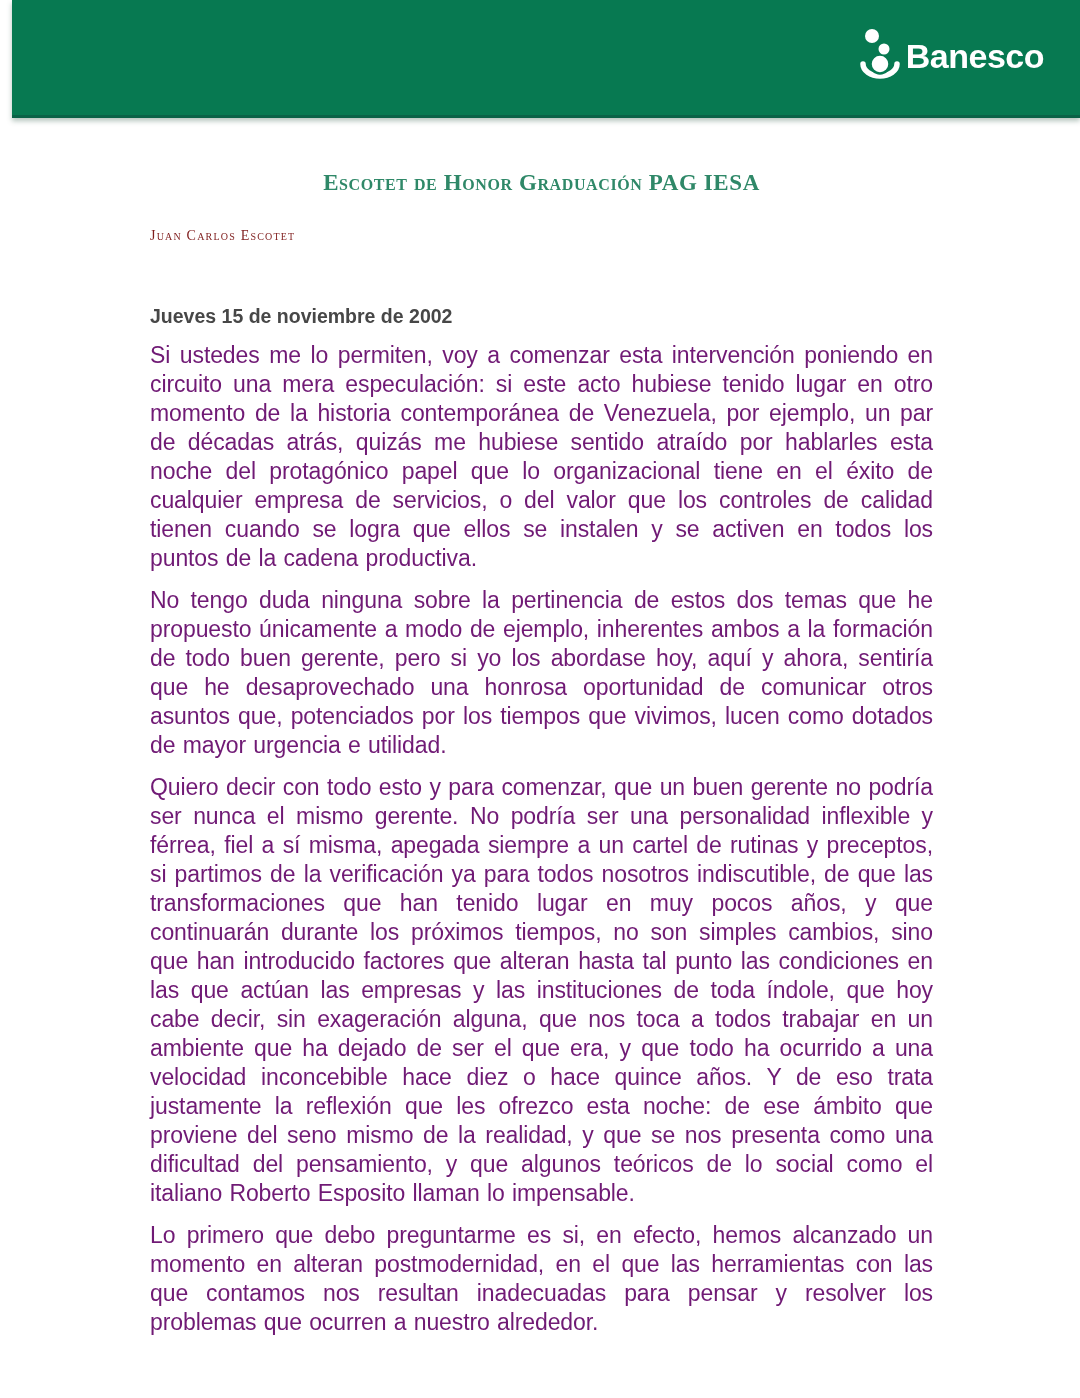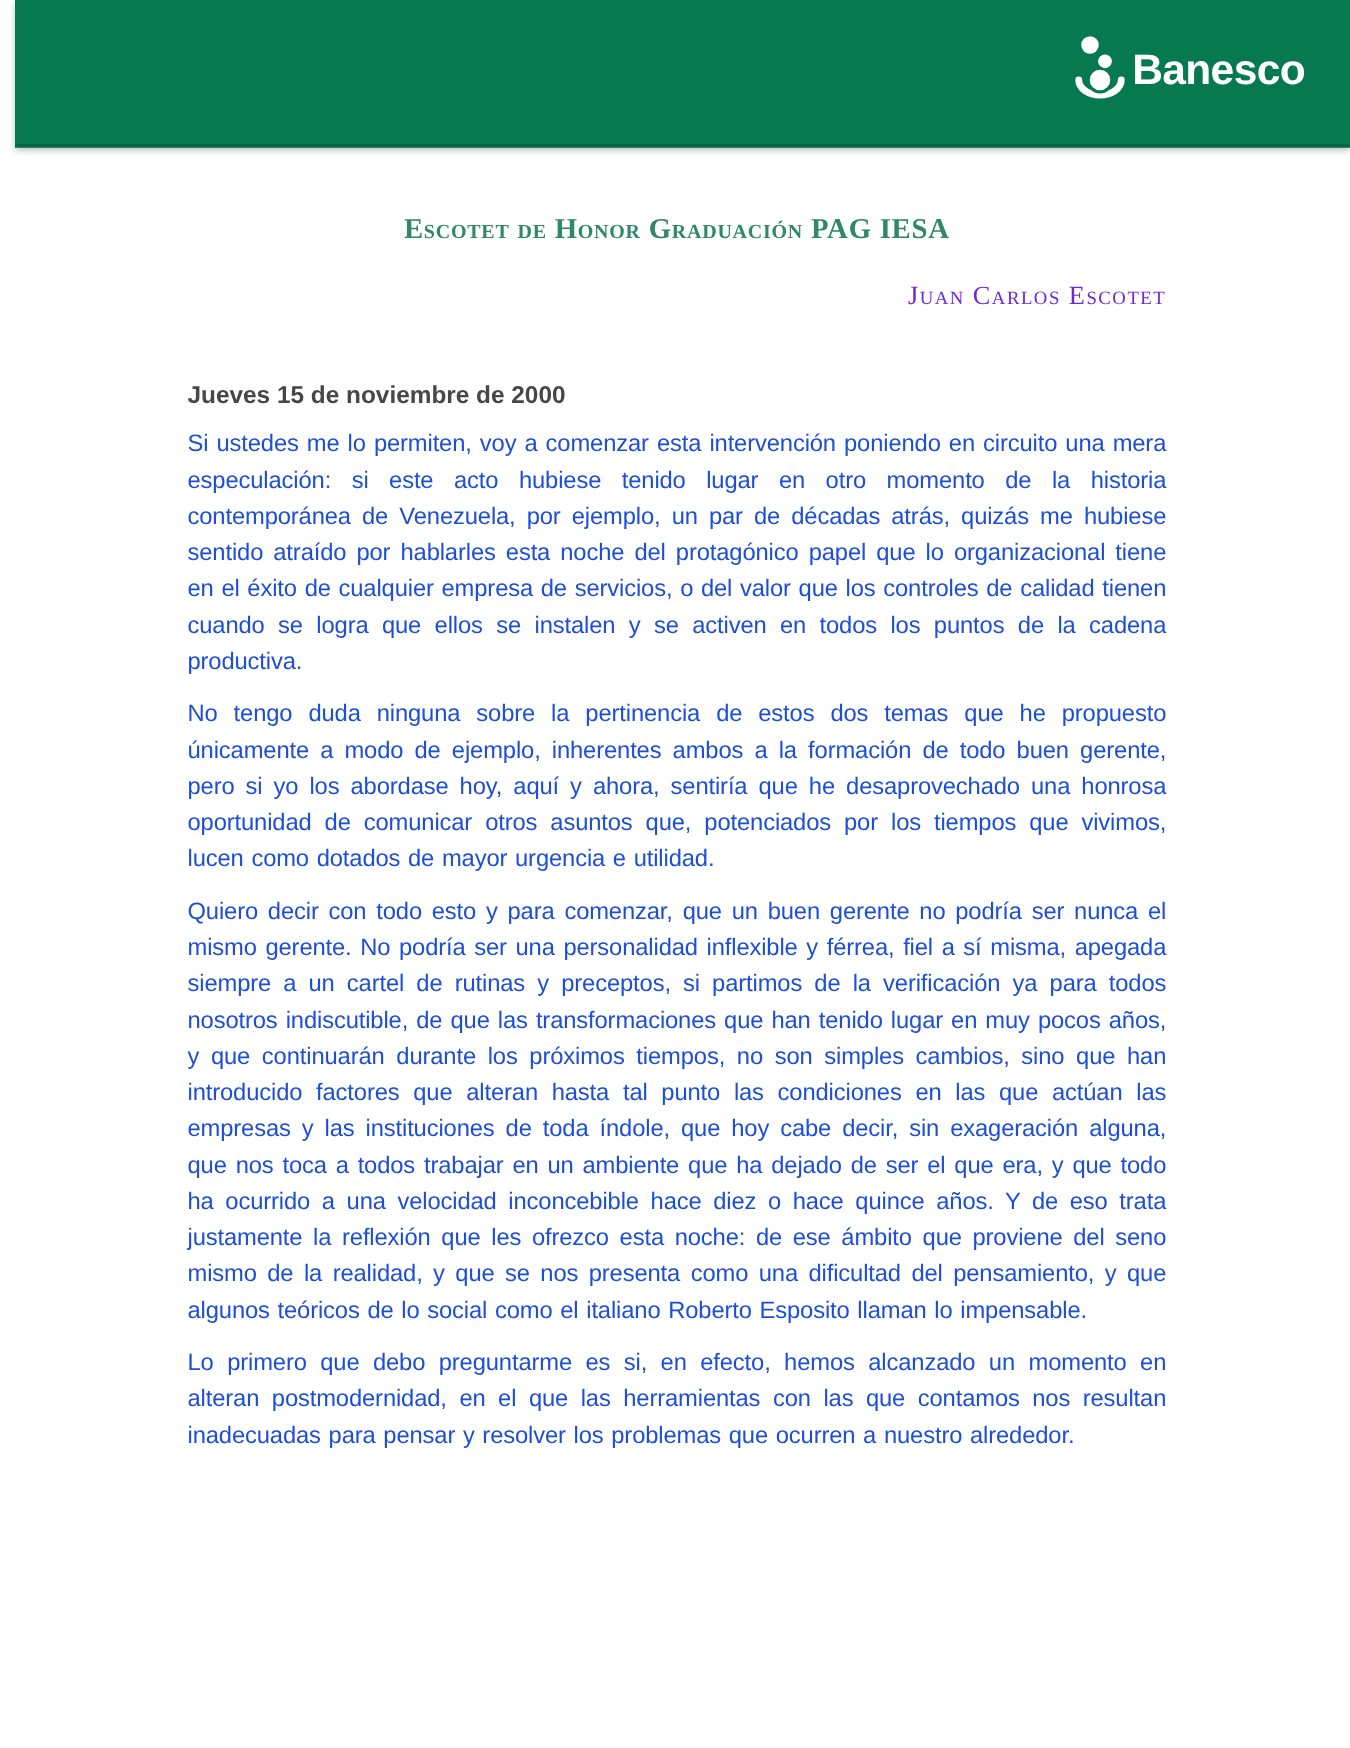--- a/index.html
+++ b/index.html
@@ -56,44 +56,44 @@
     font-family: "Liberation Serif", serif;
     font-variant: small-caps;
     font-weight: bold;
     font-size: 23px;
     line-height: 26px;
     letter-spacing: 0.6px;
     color: #2f8868;
   }
   .doc-author {
     margin: 30px 0 0 0;
-    text-align: right;
+    text-align: left;
     font-family: "Liberation Serif", serif;
     font-variant: small-caps;
     font-weight: normal;
-    font-size: 21px;
+    font-size: 14px;
     line-height: 20px;
     letter-spacing: 1.2px;
-    color: #6d28d9;
+    color: #7f1d1d;
   }
   .doc-date {
     margin: 58px 0 0 0;
     font-weight: bold;
     font-size: 19.5px;
     line-height: 24px;
     color: #474747;
   }
   .body-text { margin-top: 6px; }
   .body-text p.body-para {
     margin: 13px 0 0 0;
-    font-size: 19px;
+    font-size: 23px;
     line-height: 29px;
     letter-spacing: -0.1px;
     word-spacing: 1px;
-    color: #1d4ed8;
+    color: #701a75;
     text-align: justify;
   }
 </style>
 </head>
 <body>
 
 <div class="page">
 
   <div class="band">
     <div class="logo">
@@ -107,21 +107,21 @@
 
         <circle cx="25" cy="22" r="5.5" fill="#ffffff"></circle>
       </svg>
       <span class="logo-text">Banesco</span>
     </div>
   </div>
 
   <div class="content">
     <h1 class="doc-title">Escotet de Honor Graduación PAG IESA</h1>
     <h2 class="doc-author">Juan Carlos Escotet</h2>
-    <div class="doc-date">Jueves 15 de noviembre de 2000</div>
+    <div class="doc-date">Jueves 15 de noviembre de 2002</div>
     <div class="body-text">
         <p class="body-para">Si ustedes me lo permiten, voy a comenzar esta intervención poniendo en circuito una mera especulación: si este acto hubiese tenido lugar en otro momento de la historia contemporánea de Venezuela, por ejemplo, un par de décadas atrás, quizás me hubiese sentido atraído por hablarles esta noche del protagónico papel que lo organizacional tiene en el éxito de cualquier empresa de servicios, o del valor que los controles de calidad tienen cuando se logra que ellos se instalen y se activen en todos los puntos de la cadena productiva.</p>
         <p class="body-para">No tengo duda ninguna sobre la pertinencia de estos dos temas que he propuesto únicamente a modo de ejemplo, inherentes ambos a la formación de todo buen gerente, pero si yo los abordase hoy, aquí y ahora, sentiría que he desaprovechado una honrosa oportunidad de comunicar otros asuntos que, potenciados por los tiempos que vivimos, lucen como dotados de mayor urgencia e utilidad.</p>
         <p class="body-para">Quiero decir con todo esto y para comenzar, que un buen gerente no podría ser nunca el mismo gerente. No podría ser una personalidad inflexible y férrea, fiel a sí misma, apegada siempre a un cartel de rutinas y preceptos, si partimos de la verificación ya para todos nosotros indiscutible, de que las transformaciones que han tenido lugar en muy pocos años, y que continuarán durante los próximos tiempos, no son simples cambios, sino que han introducido factores que alteran hasta tal punto las condiciones en las que actúan las empresas y las instituciones de toda índole, que hoy cabe decir, sin exageración alguna, que nos toca a todos trabajar en un ambiente que ha dejado de ser el que era, y que todo ha ocurrido a una velocidad inconcebible hace diez o hace quince años. Y de eso trata justamente la reflexión que les ofrezco esta noche: de ese ámbito que proviene del seno mismo de la realidad, y que se nos presenta como una dificultad del pensamiento, y que algunos teóricos de lo social como el italiano Roberto Esposito llaman lo impensable.</p>
         <p class="body-para">Lo primero que debo preguntarme es si, en efecto, hemos alcanzado un momento en alteran postmodernidad, en el que las herramientas con las que contamos nos resultan inadecuadas para pensar y resolver los problemas que ocurren a nuestro alrededor.</p>
       </div>
   </div>
 
 </div>
 

